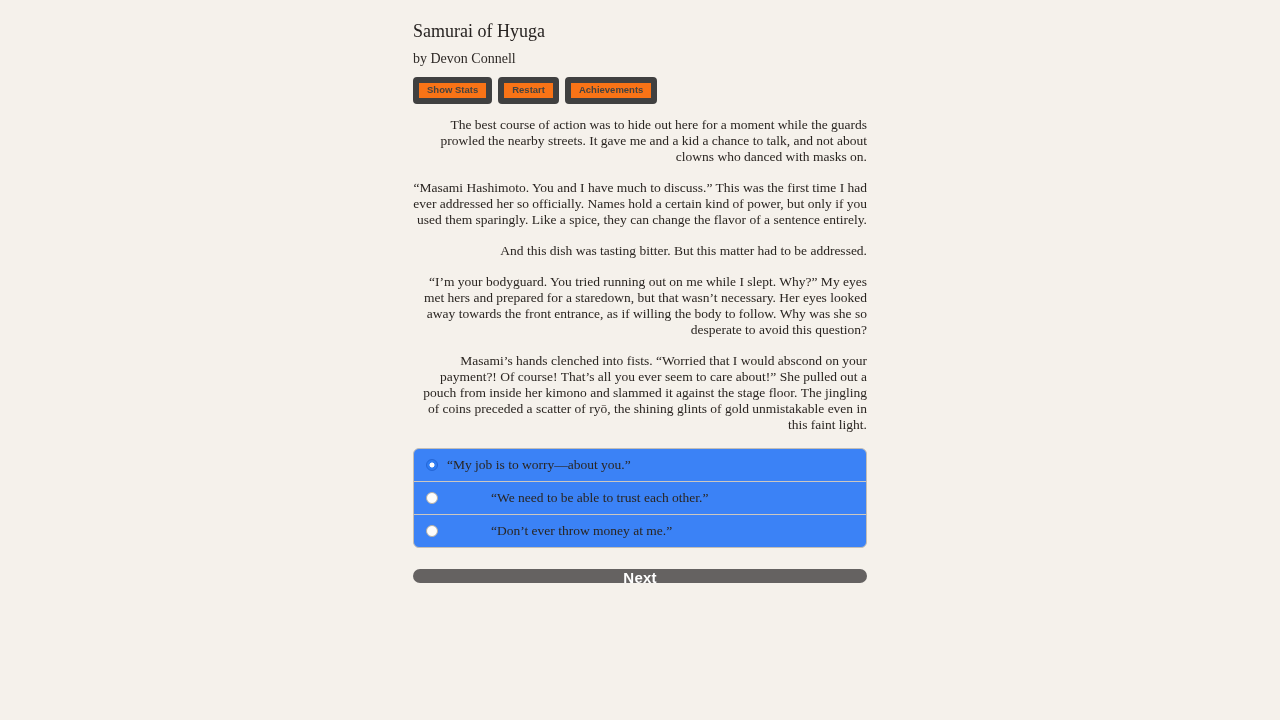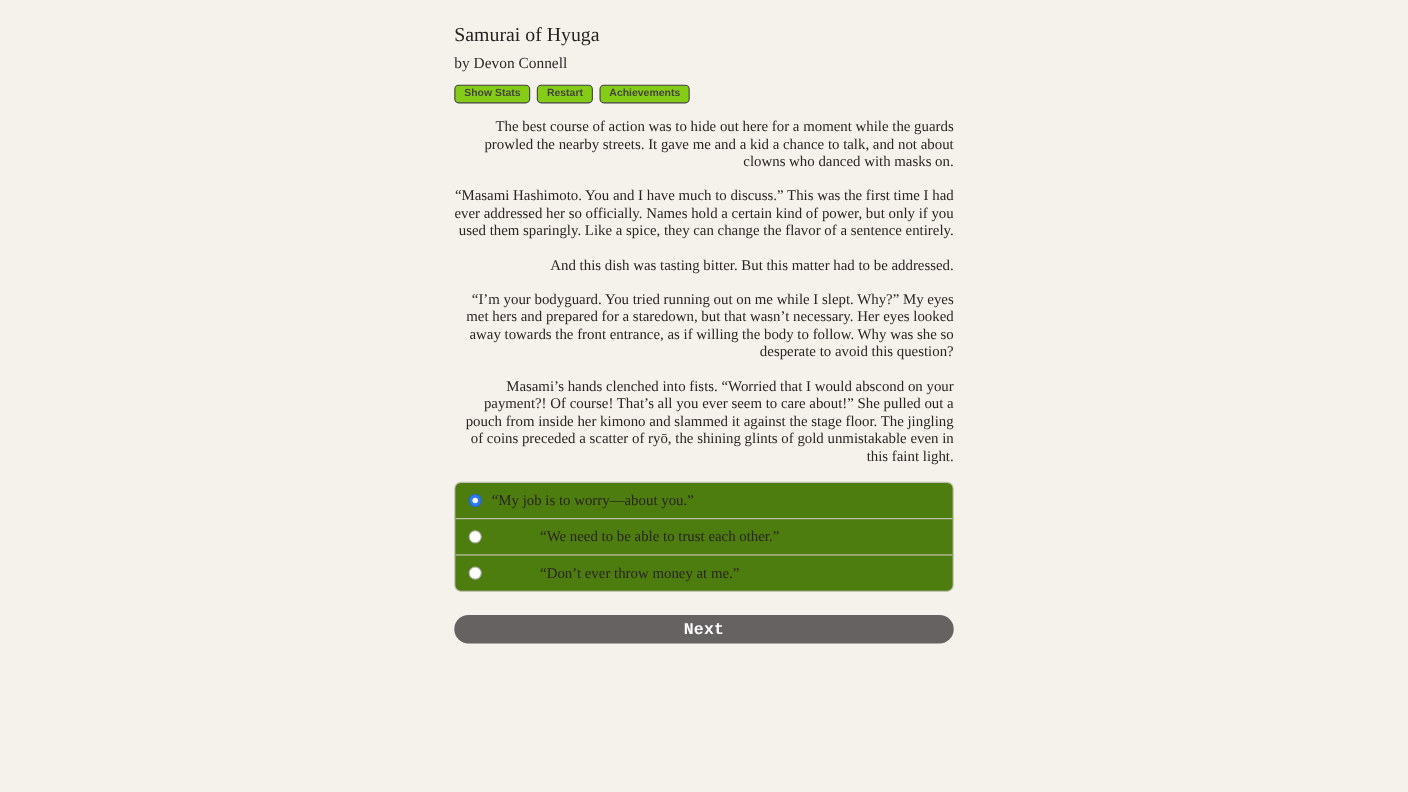--- a/index.html
+++ b/index.html
@@ -31,38 +31,38 @@
   .toolbar {
     display: flex;
     gap: 6px;
     margin-bottom: 13px;
   }
   .toolbar button {
     font-family: "Liberation Sans", sans-serif;
     font-size: 9.5px;
     font-weight: bold;
     color: #454340;
-    background: #84cc16;
-    border: 1px solid #404040;
+    background: #f97316;
+    border: 6px solid #404040;
     border-radius: 4px;
     padding: 2px 8px 3px 8px;
     line-height: 10px;
     cursor: pointer;
   }
   .story p {
     font-size: 13.5px;
     line-height: 16px;
     margin-bottom: 15px;
     text-align: right;
   }
   .choice-box {
     border: 1px solid #c3beb6;
     border-radius: 6px;
     margin-top: 3px;
-    background: #4d7c0f;
+    background: #3b82f6;
     overflow: hidden;
   }
   .choice-row {
     display: flex;
     align-items: center;
     padding: 8px 10px;
     min-height: 31px;
     cursor: pointer;
   }
   .choice-row + .choice-row {
@@ -85,26 +85,26 @@
     background: radial-gradient(circle at 50% 50%, #ffffff 0 2.1px, #2f7cf2 2.9px 100%);
   }
   .choice-label {
     font-size: 13.5px;
     line-height: 16px;
     color: #2a2521;
   }
   .next-button {
     display: block;
     width: 100%;
-    height: 26px;
+    height: 14px;
     margin-top: 21px;
     background: #656261;
     border: none;
     border-radius: 13px;
-    font-family: Liberation Mono, monospace;
+    font-family: Liberation Sans, sans-serif;
     font-size: 15px;
     font-weight: bold;
     color: #ffffff;
     cursor: pointer;
     letter-spacing: 0.2px;
   }
 </style>
 </head>
 <body>
 

